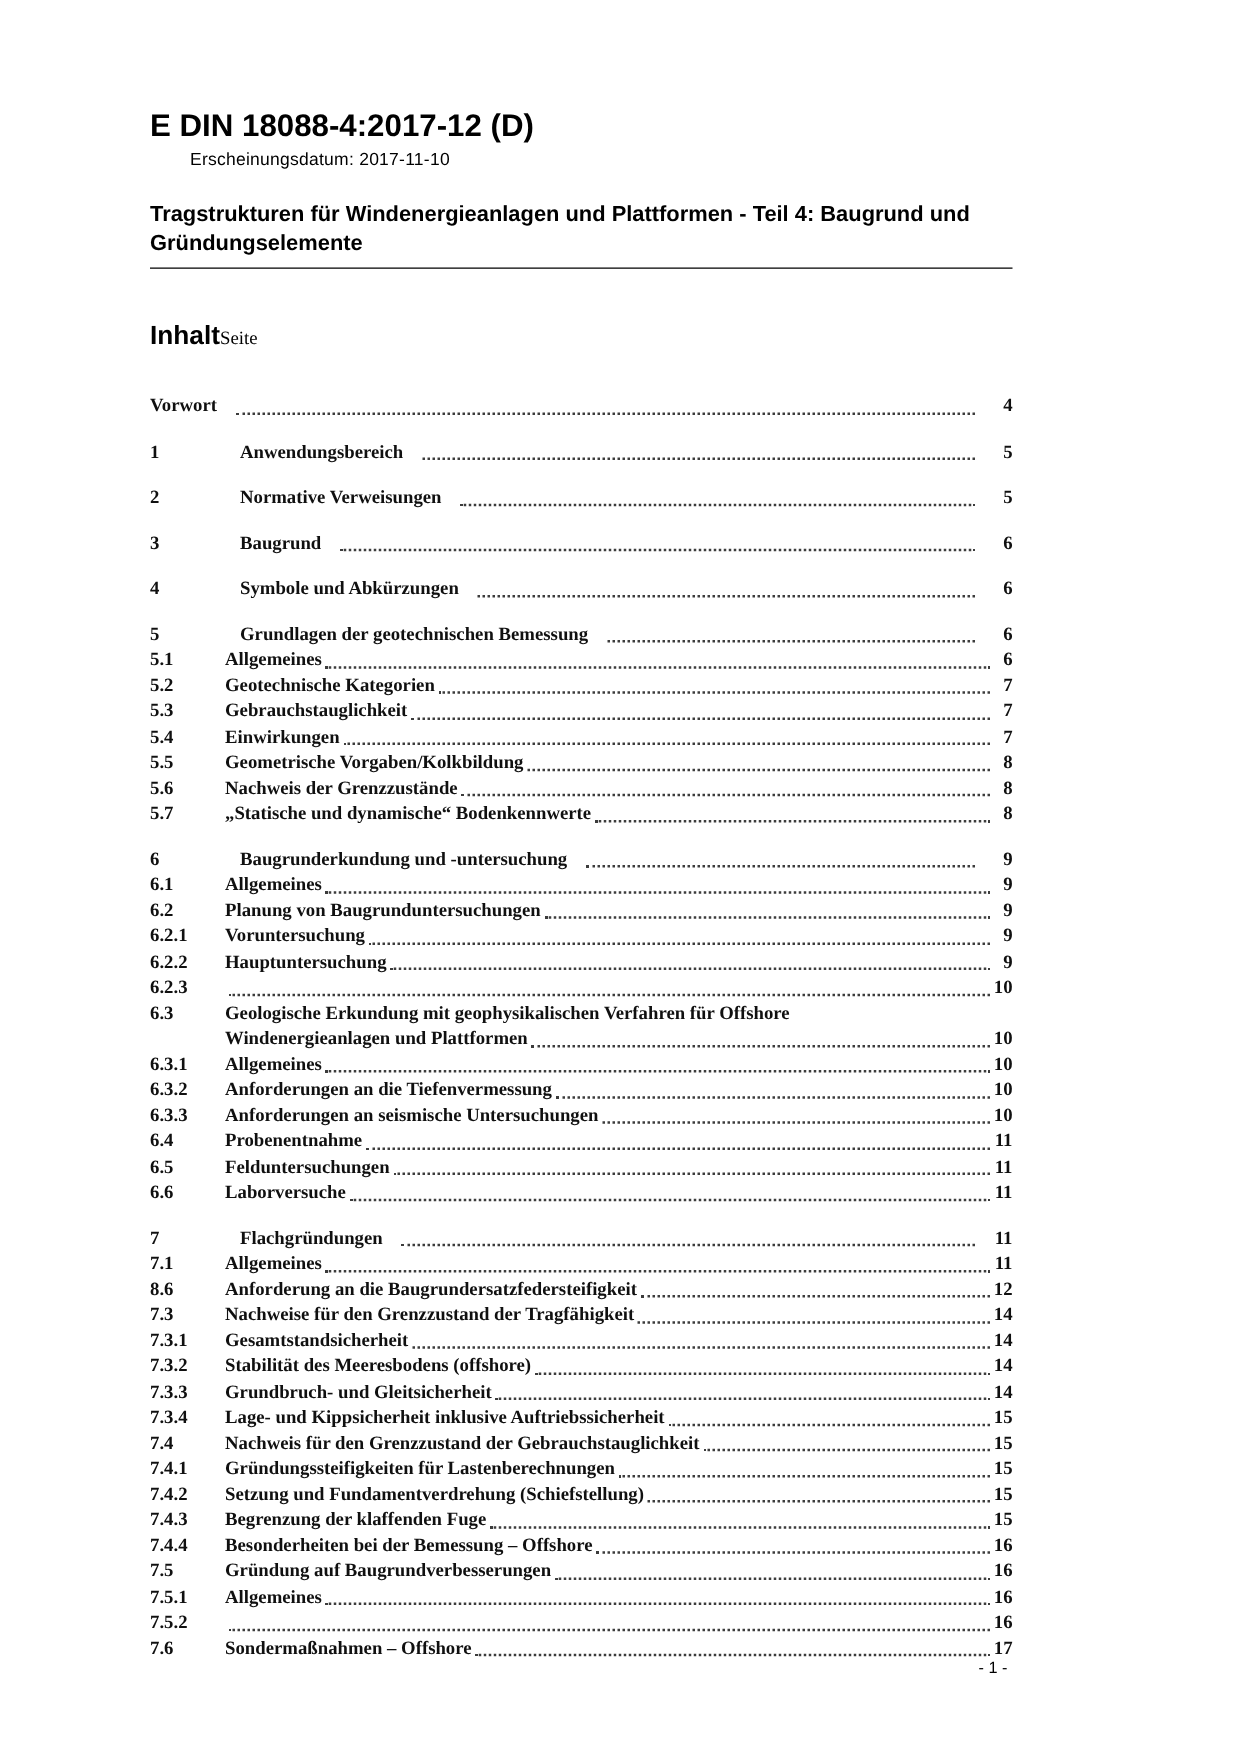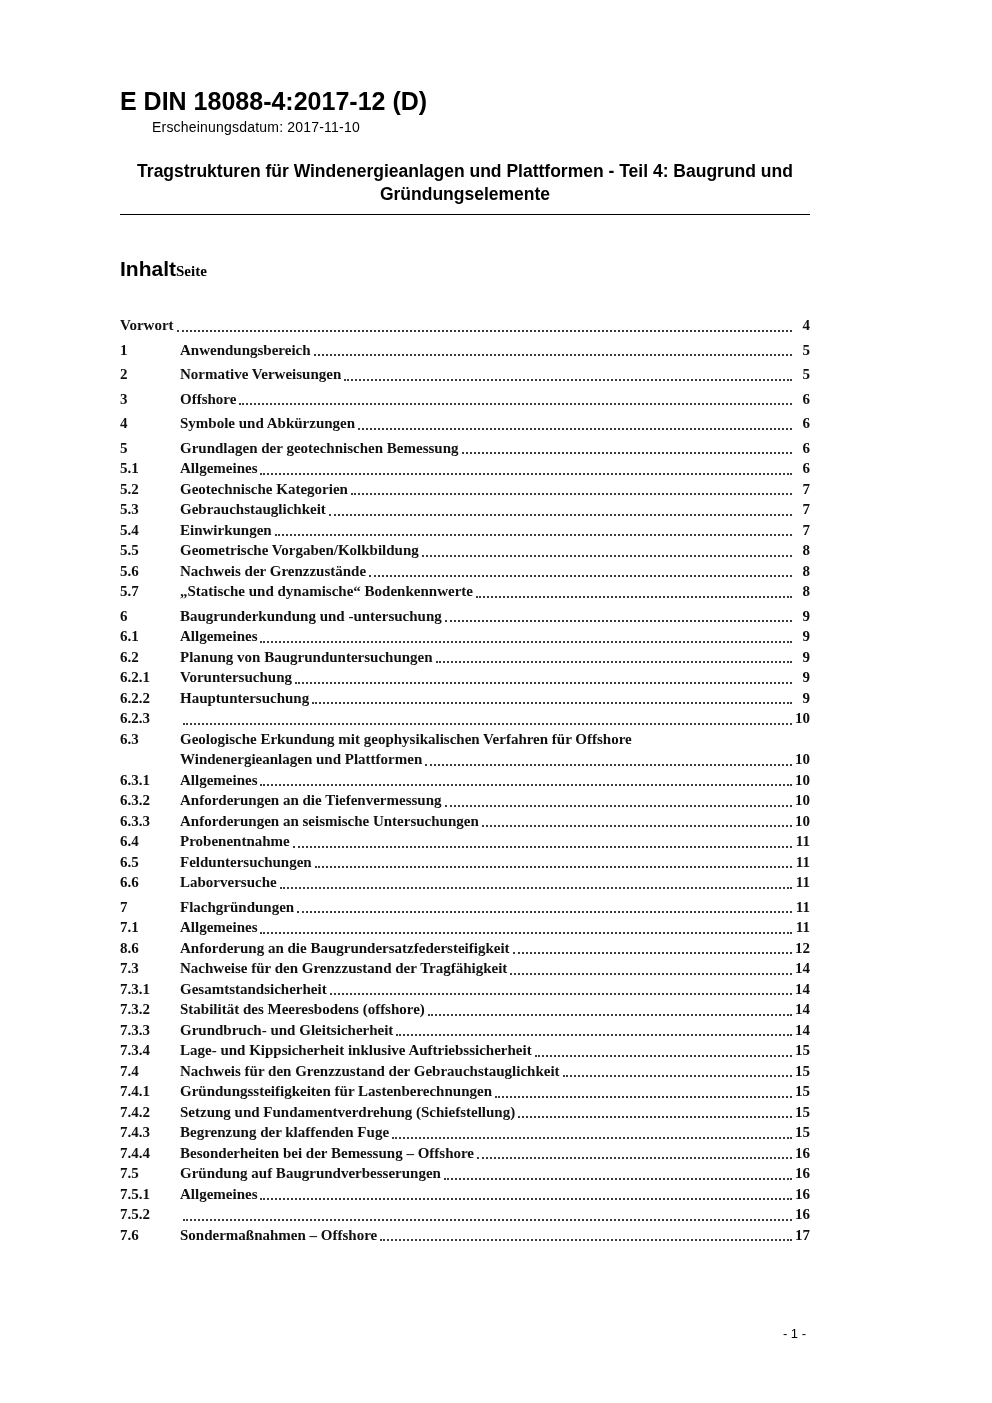--- a/index.html
+++ b/index.html
@@ -38,51 +38,50 @@
   .doc-subtitle {
     margin: 0;
     margin-top: 25px;
     font-family: "Liberation Sans", sans-serif;
     font-weight: bold;
     font-size: 17.5px;
     line-height: 1.33;
     padding-bottom: 8px;
     border-bottom: 1.5px solid #000;
     color: #000;
-    text-align: center;
   }
   .inhalt-row {
     margin-top: 42px;
     display: flex;
     justify-content: flex-start;
     align-items: baseline;
   }
   .inhalt-heading {
     font-family: "Liberation Sans", sans-serif;
     font-weight: bold;
     font-size: 21px;
   }
   .seite-label {
     font-family: "Liberation Serif", serif;
-    font-weight: bold;
+    font-weight: normal;
     font-size: 15px;
   }
   .toc {
     margin-top: 34px;
   }
   .toc-row {
     display: flex;
     align-items: baseline;
     font-family: "Liberation Serif", serif;
     font-weight: bold;
     font-size: 15px;
     line-height: 20.5px;
     color: #101010;
   }
-  .toc-row.gap { margin-top: 4px; }
+  .toc-row.gap { margin-top: 16px; gap: 12px; }
   .toc-num {
     min-width: 60px;
     flex-shrink: 0;
     padding-right: 4px;
   }
   .toc-title {
     flex-shrink: 0;
     max-width: 760px;
   }
   .leader {
@@ -137,21 +136,21 @@
           <span class="toc-page">5</span>
         </div>
         <div class="toc-row gap">
           <span class="toc-num">2</span>
           <span class="toc-title">Normative Verweisungen</span>
           <span class="leader"></span>
           <span class="toc-page">5</span>
         </div>
         <div class="toc-row gap">
           <span class="toc-num">3</span>
-          <span class="toc-title">Offshore</span>
+          <span class="toc-title">Baugrund</span>
           <span class="leader"></span>
           <span class="toc-page">6</span>
         </div>
         <div class="toc-row gap">
           <span class="toc-num">4</span>
           <span class="toc-title">Symbole und Abkürzungen</span>
           <span class="leader"></span>
           <span class="toc-page">6</span>
         </div>
         <div class="toc-row gap">

